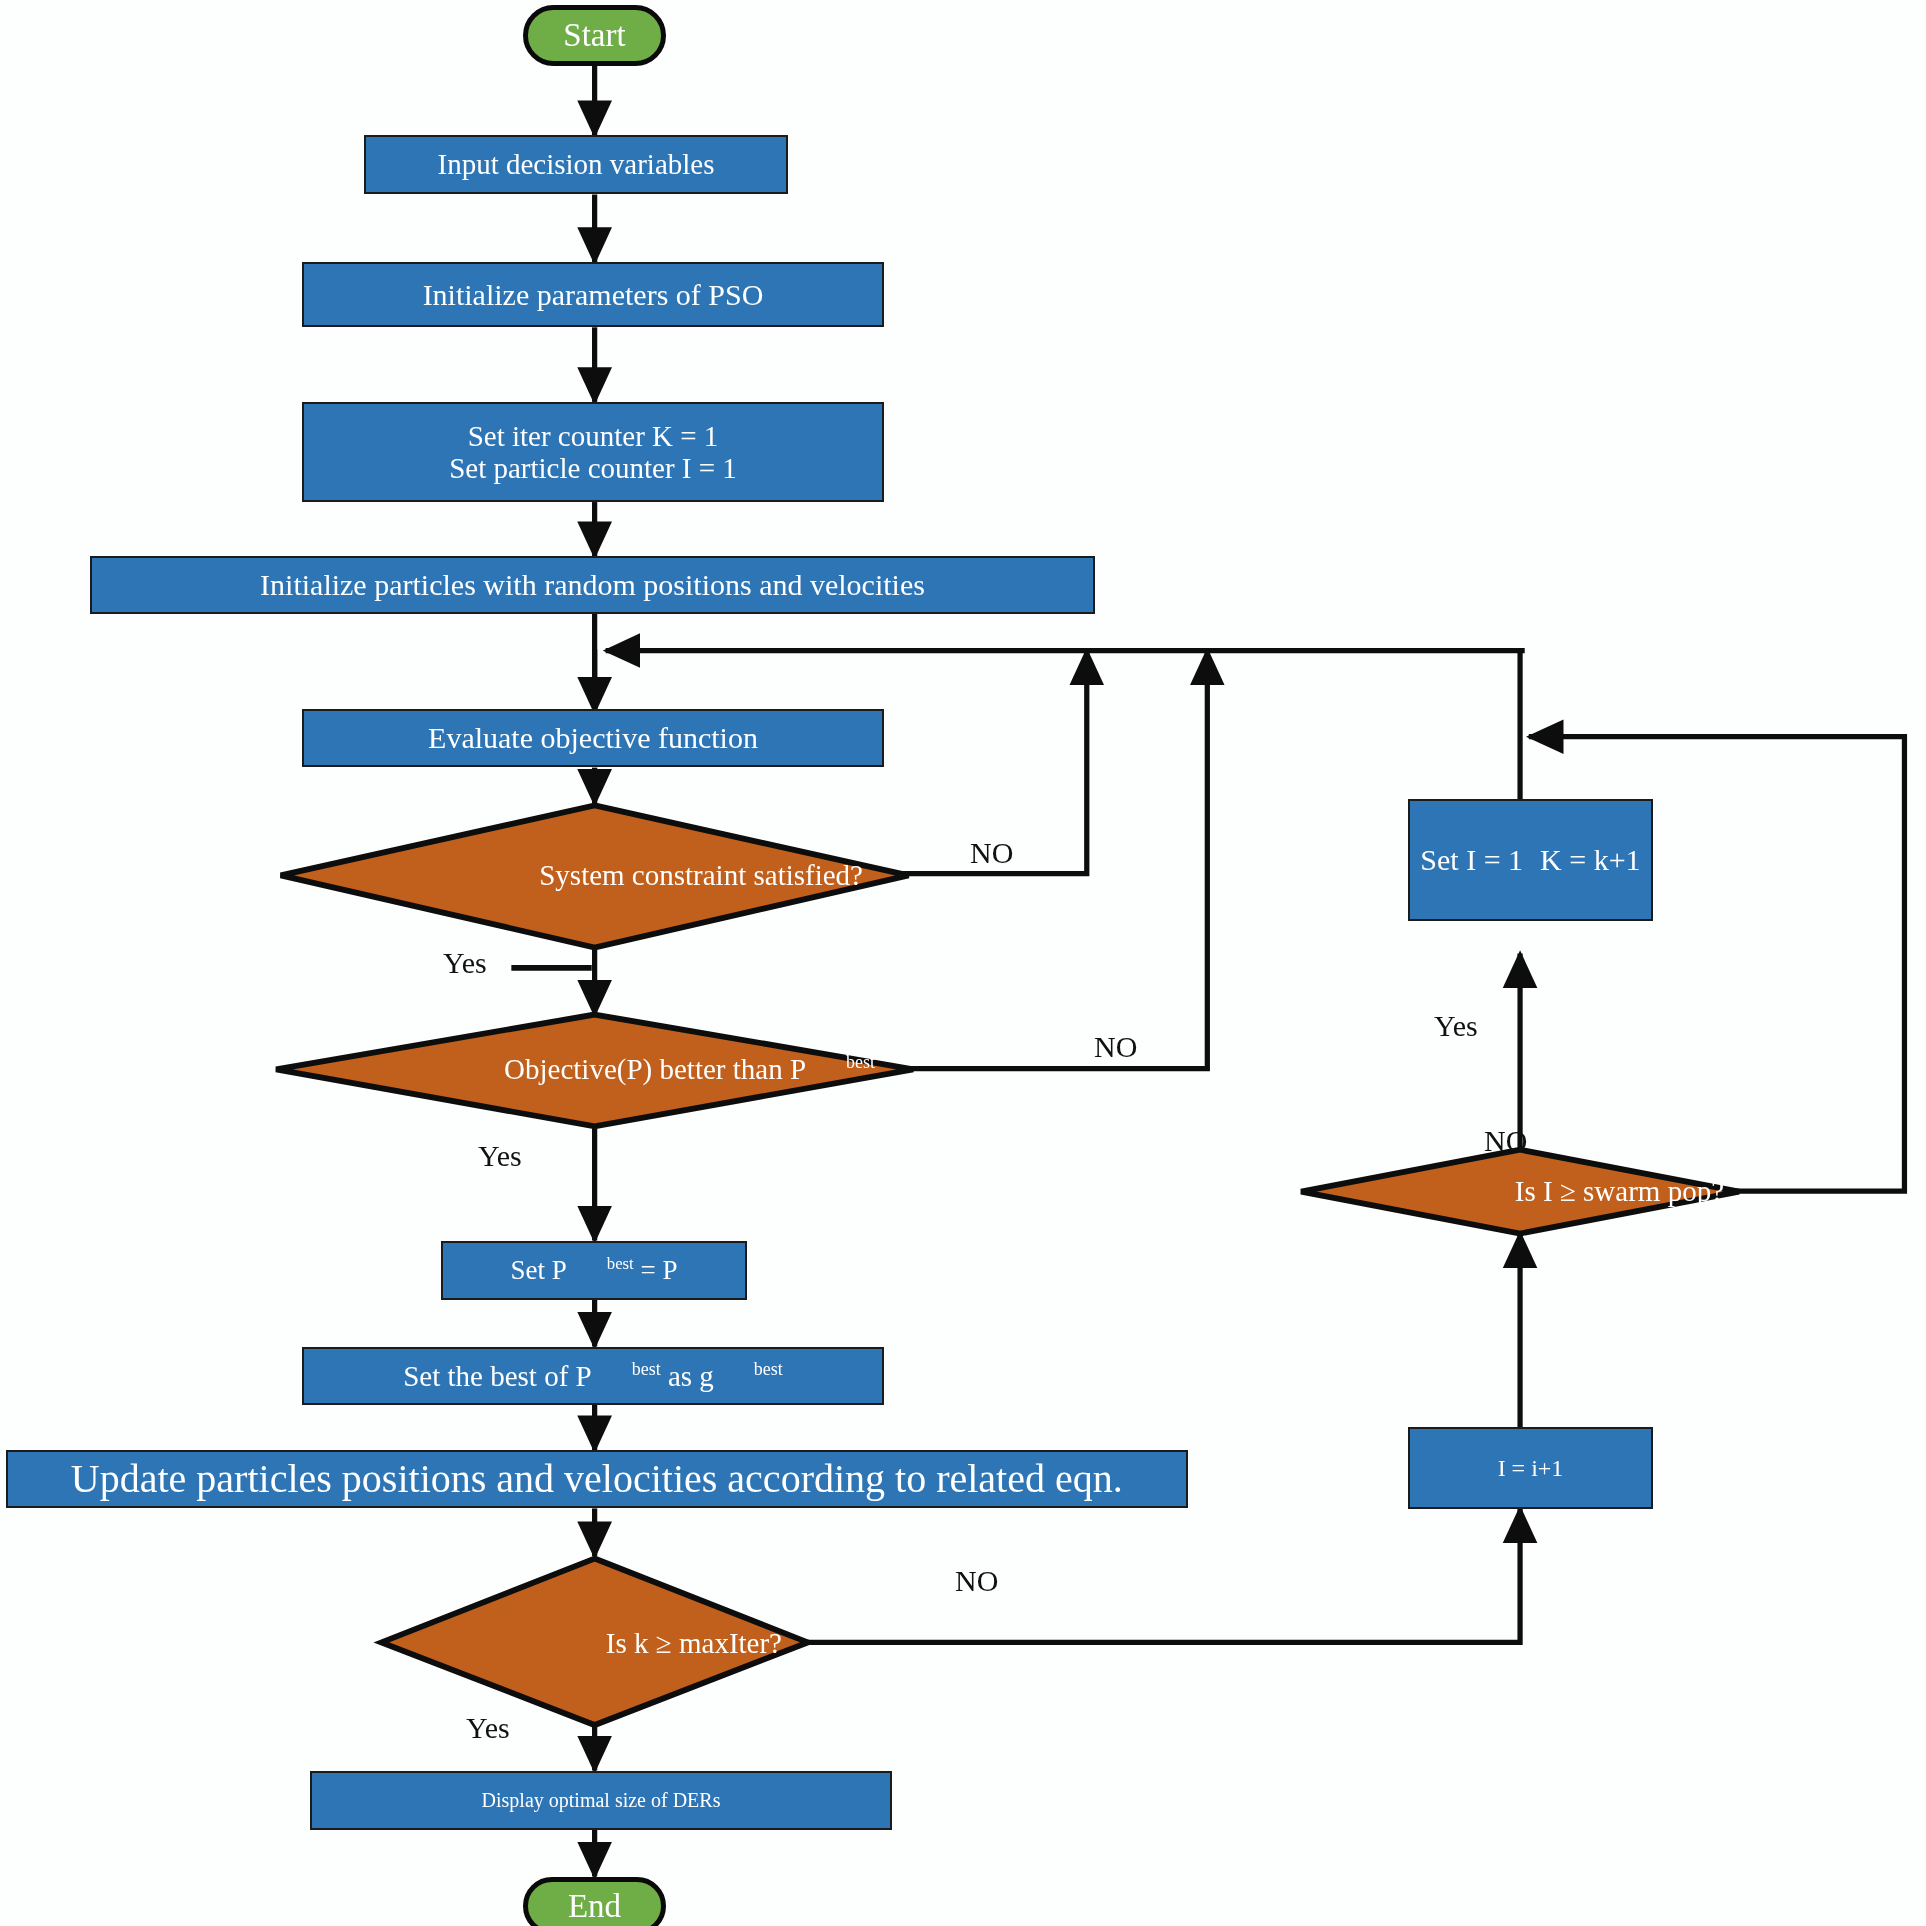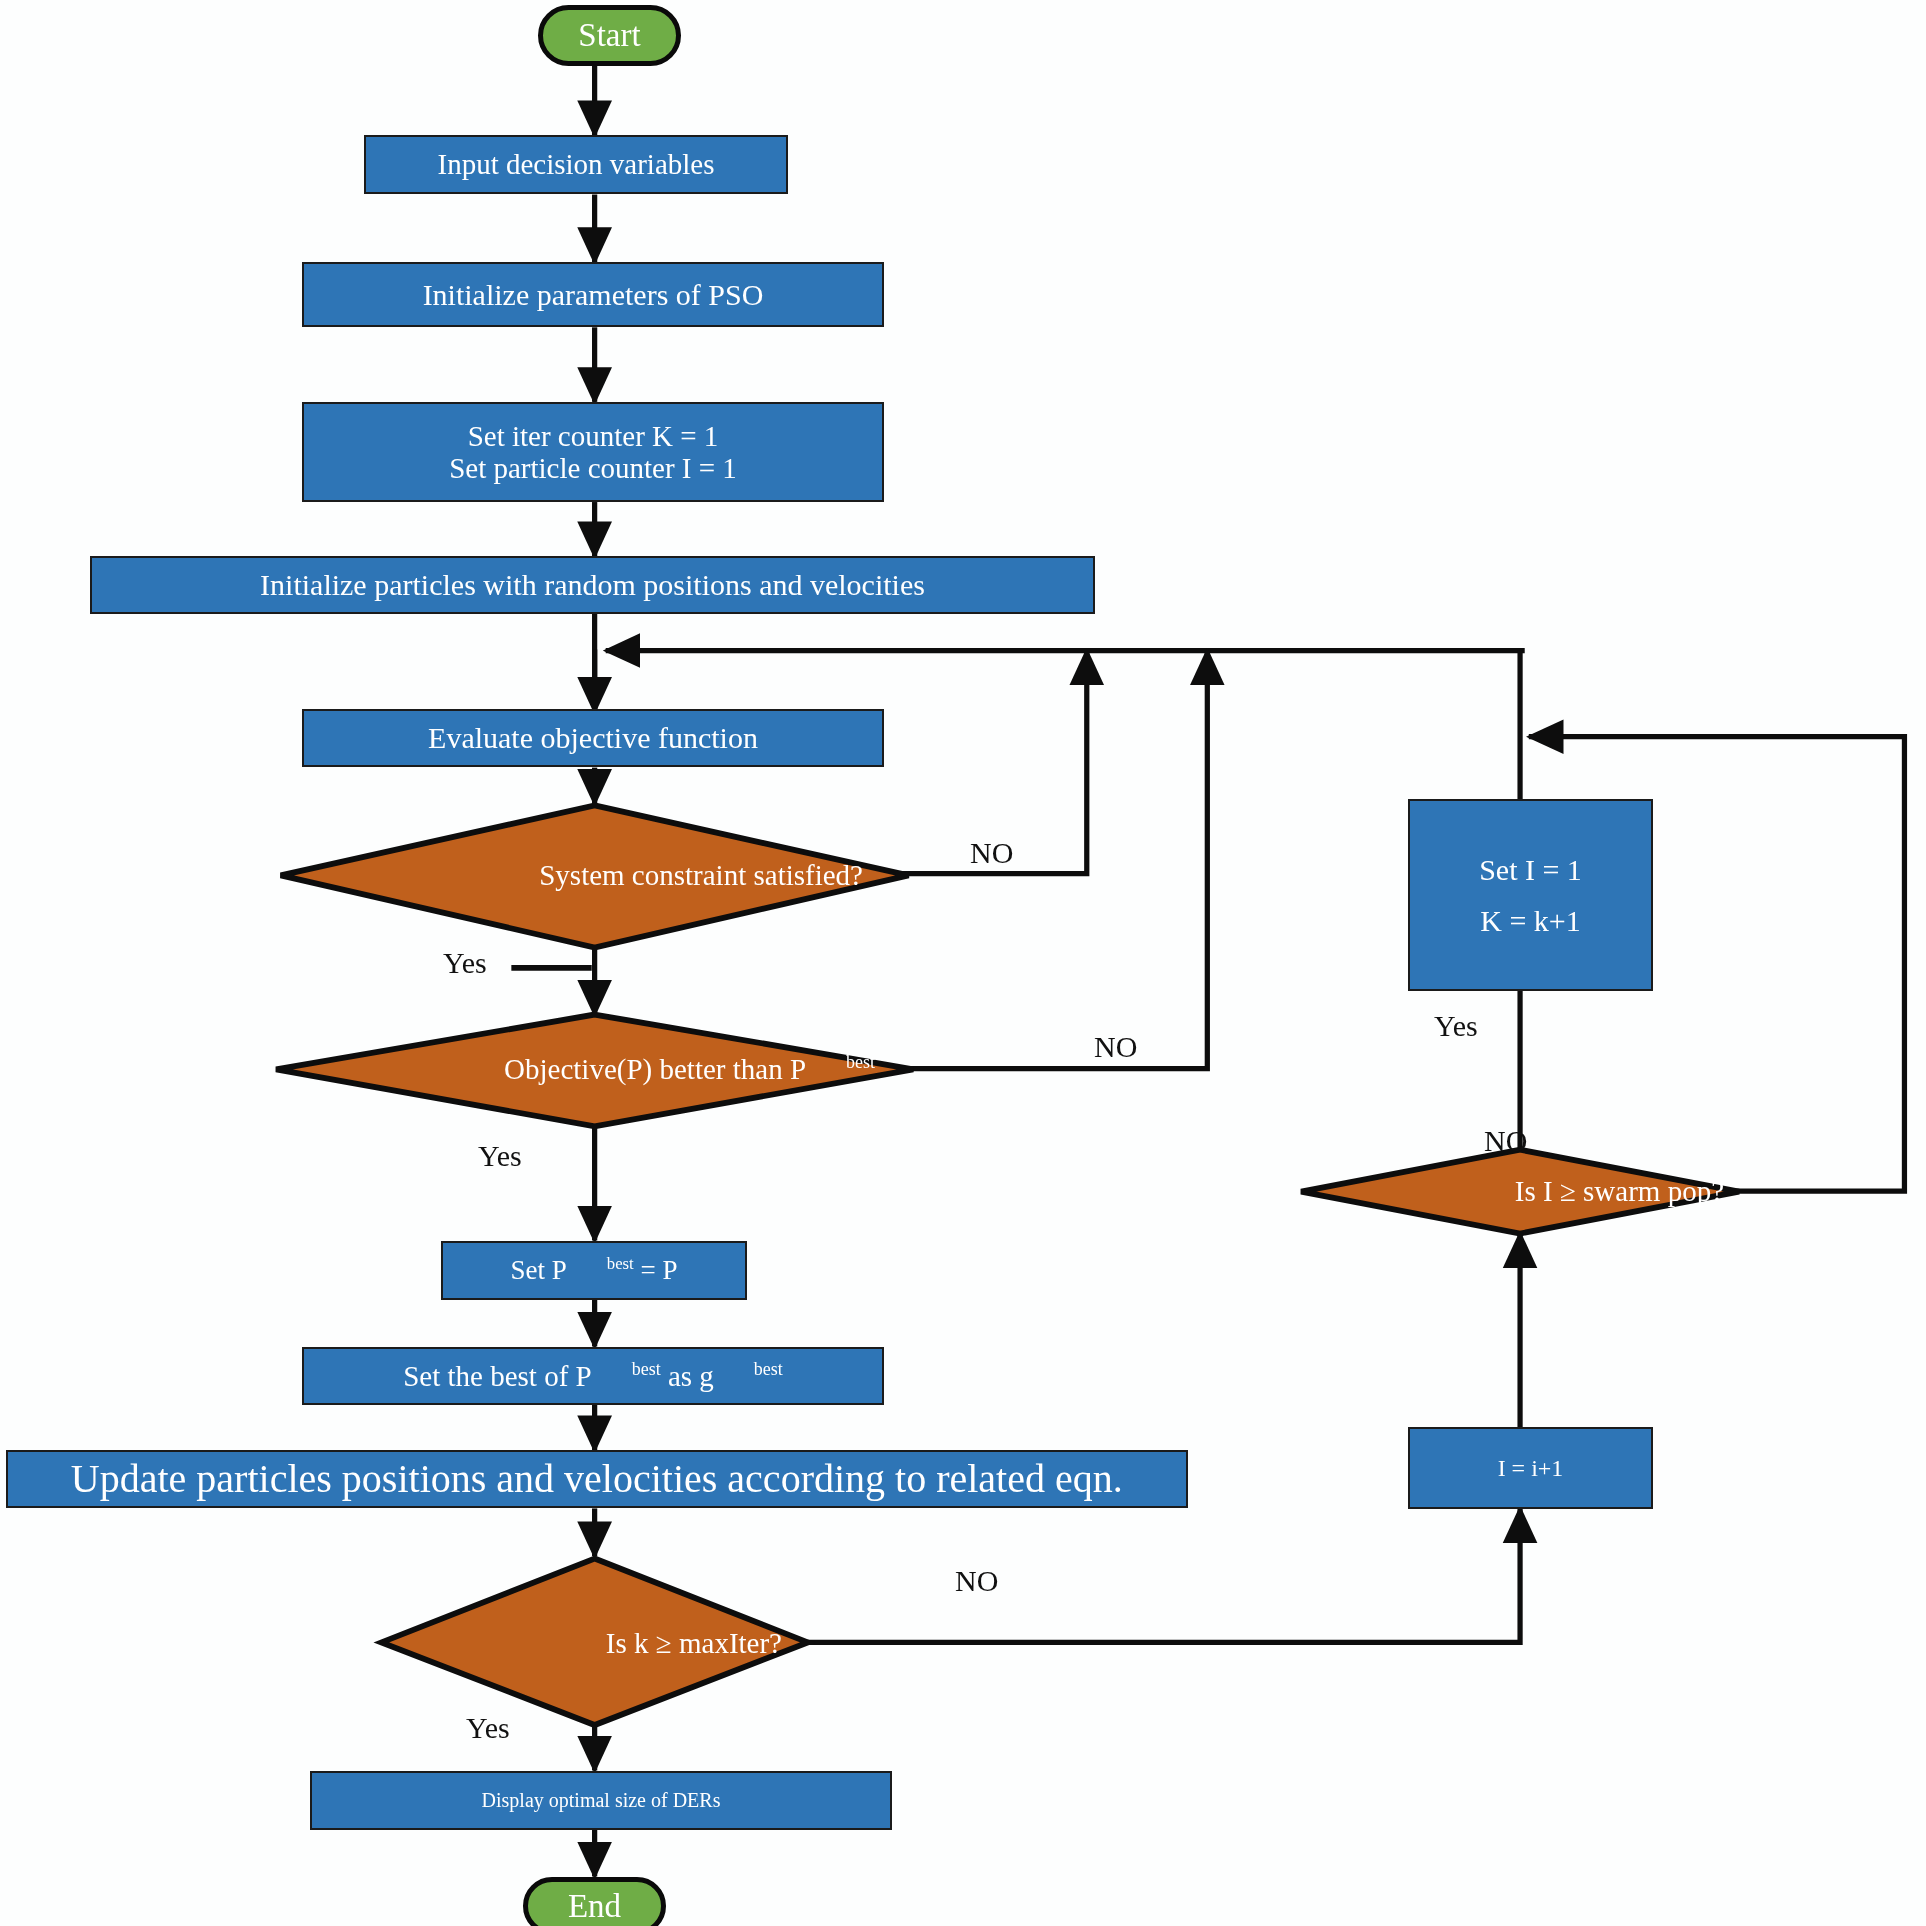--- a/index.html
+++ b/index.html
@@ -75,21 +75,21 @@
     </g>
 
     <g stroke="#0d0d0d" stroke-width="10" fill="#C0601C">
       <polygon points="1021,1383 1560,1503 1021,1627 482,1503"></polygon>
       <polygon points="1021,1742 1568,1836 1021,1934 474,1836"></polygon>
       <polygon points="1021,2676 1387,2820 1021,2962 655,2820"></polygon>
       <polygon points="2610,1974 2986,2046 2610,2118 2234,2046"></polygon>
     </g>
   </svg>
 
-  <div class="node term" style="left:538px;top:4.7px;width:143px;height:61px;font-size:33px;">
+  <div class="node term" style="left:523px;top:4.7px;width:143px;height:61px;font-size:33px;">
     <span class="t">Start</span>
   </div>
 
   <div class="node proc" style="left:364px;top:135px;width:424px;height:59px;font-size:29px;">
     <span class="t">Input decision variables</span>
   </div>
 
   <div class="node proc" style="left:302px;top:262px;width:582px;height:65px;font-size:30px;">
     <span class="t">Initialize parameters of PSO</span>
   </div>
@@ -138,21 +138,21 @@
   </div>
 
   <div class="node proc" style="left:310px;top:1771px;width:582px;height:59px;font-size:20px;">
     <span class="t">Display optimal size of DERs</span>
   </div>
 
   <div class="node term" style="left:523px;top:1877px;width:143px;height:58px;font-size:33px;">
     <span class="t">End</span>
   </div>
 
-  <div class="node proc" style="left:1408px;top:799px;width:245px;height:192px;font-size:30px;flex-direction:column;gap:17px;">
+  <div class="node proc" style="left:1408px;top:799px;width:245px;height:122px;font-size:30px;flex-direction:row;gap:17px;">
     <span class="t">Set I = 1</span>
     <span class="t">K = k+1</span>
   </div>
 
   <div class="edge-label" style="left:1484px;top:1124px;font-size:30px;color:#111111;">
     <span>NO</span>
   </div>
 
   <div class="dec-label" style="left:1316px;top:1164px;width:408px;height:54px;font-size:29px;">
     <span class="t">Is I ≥ swarm pop?</span>

